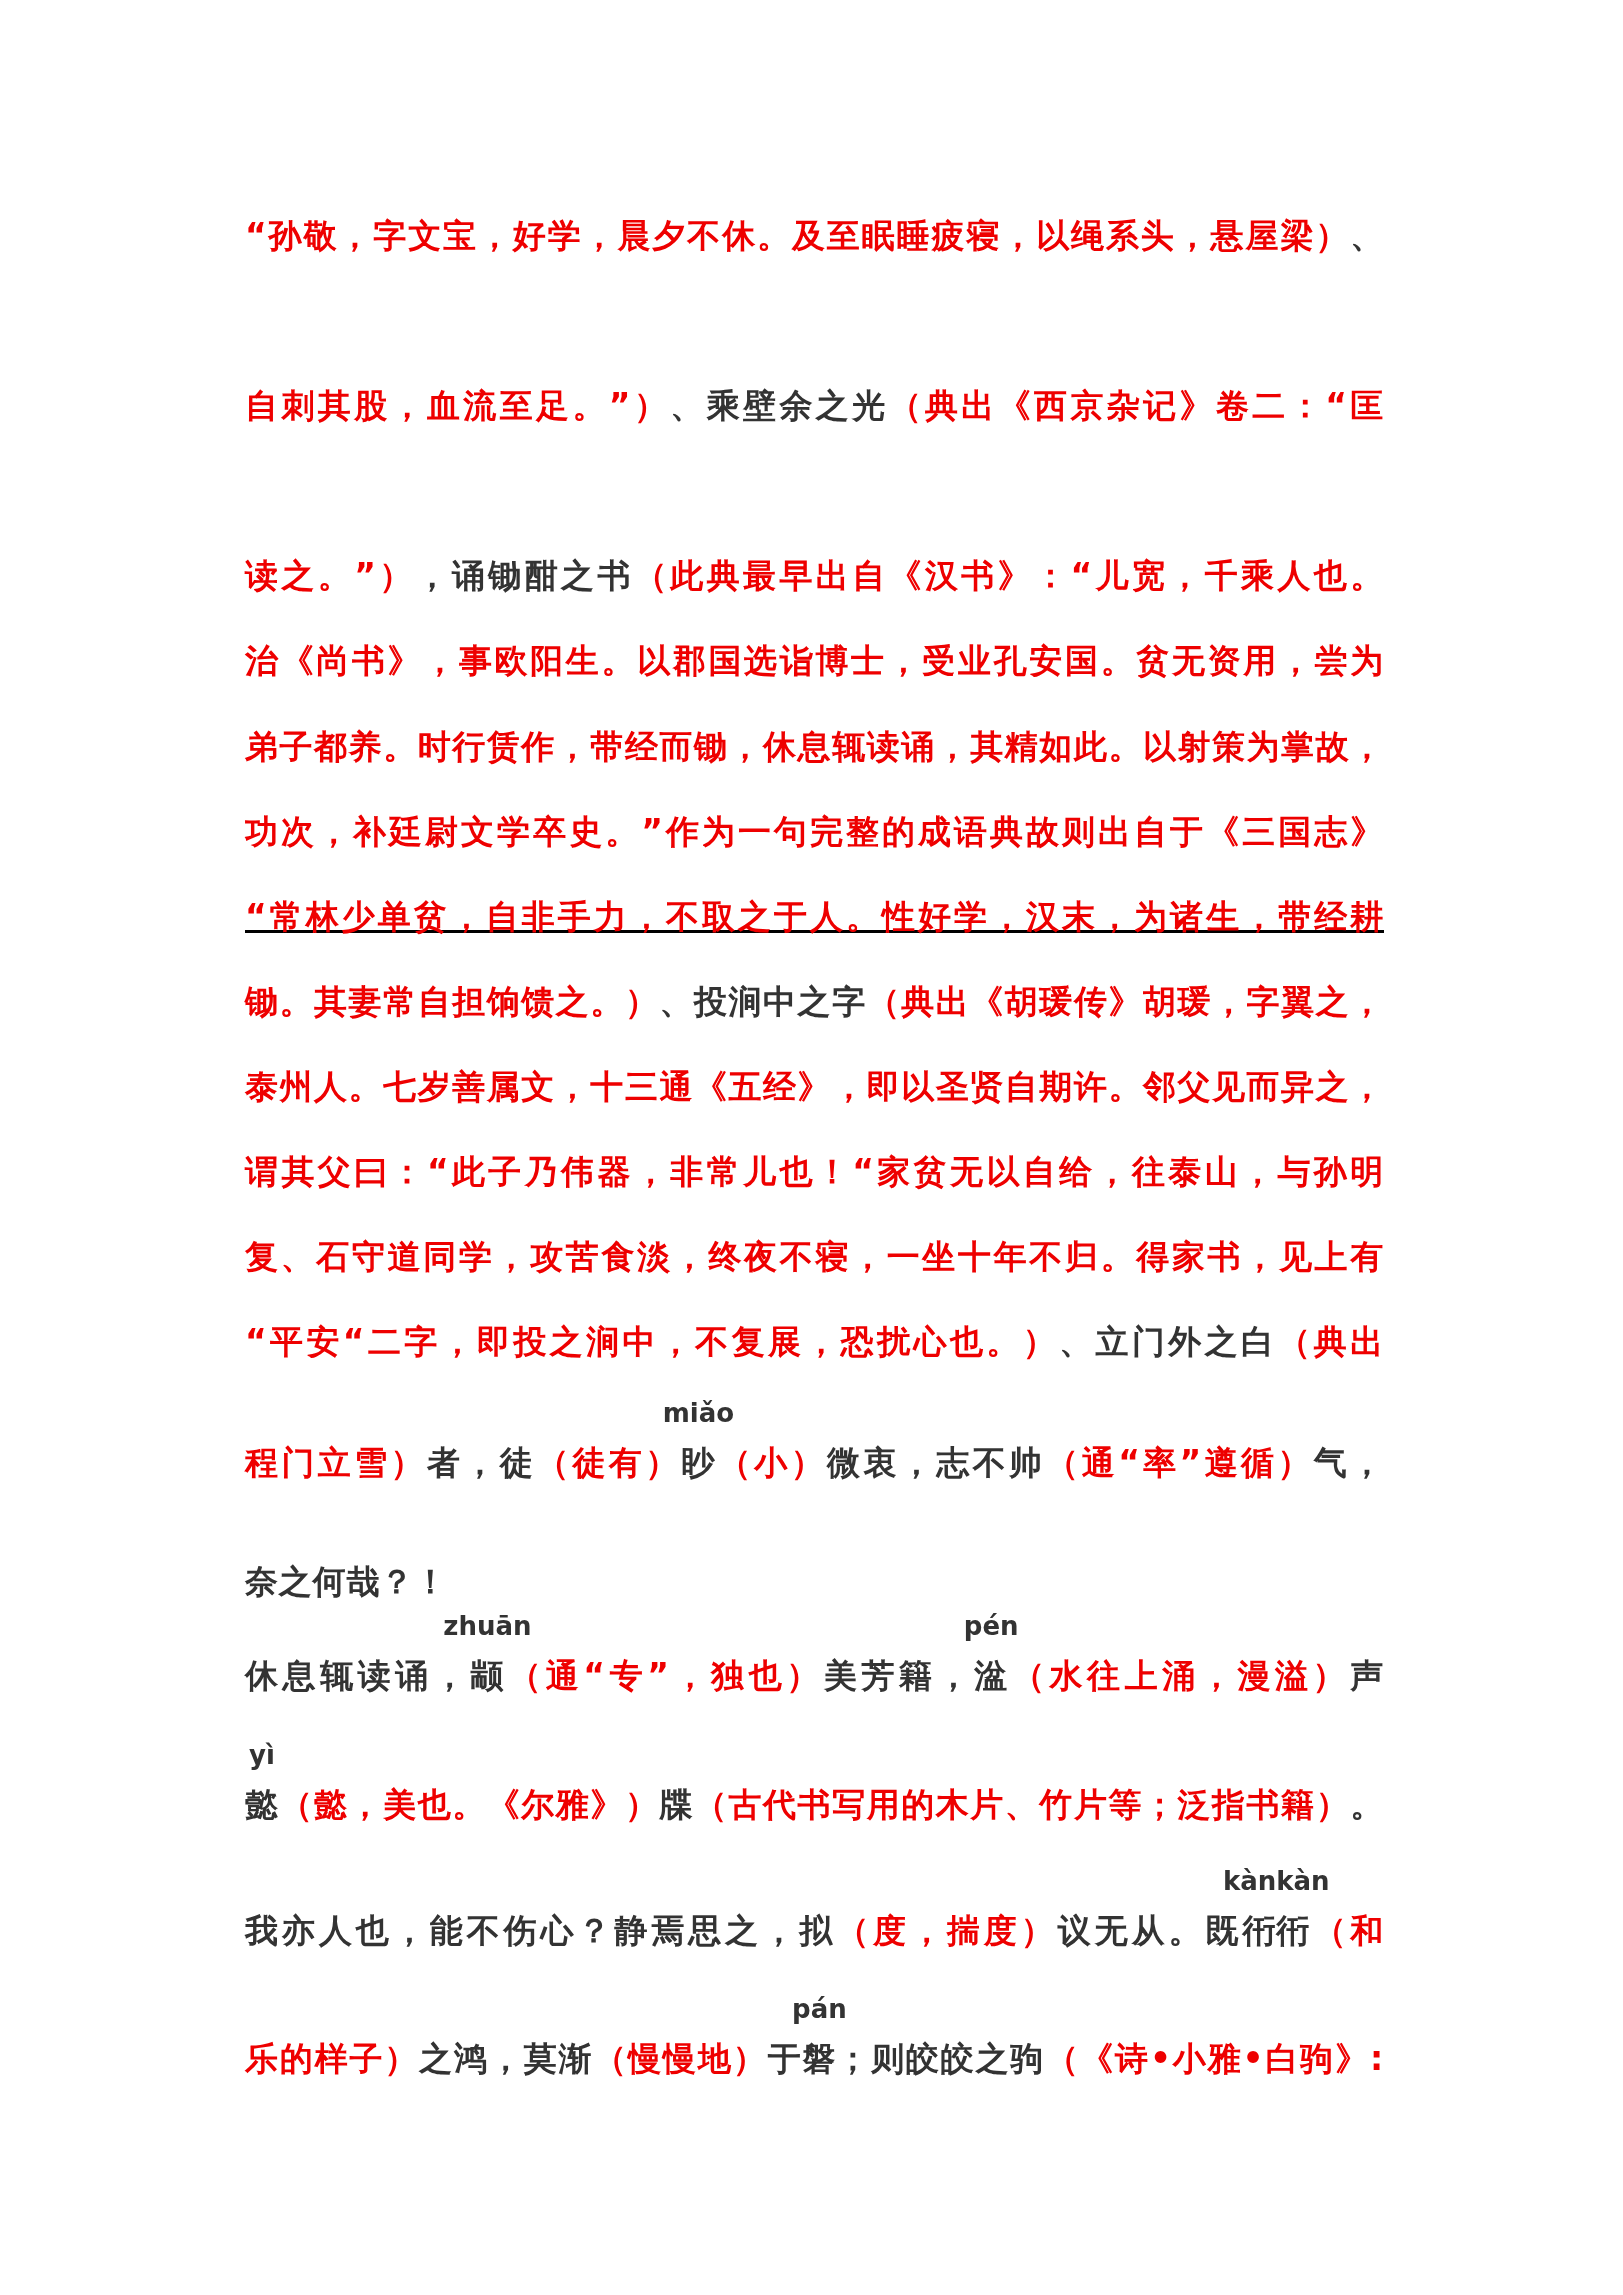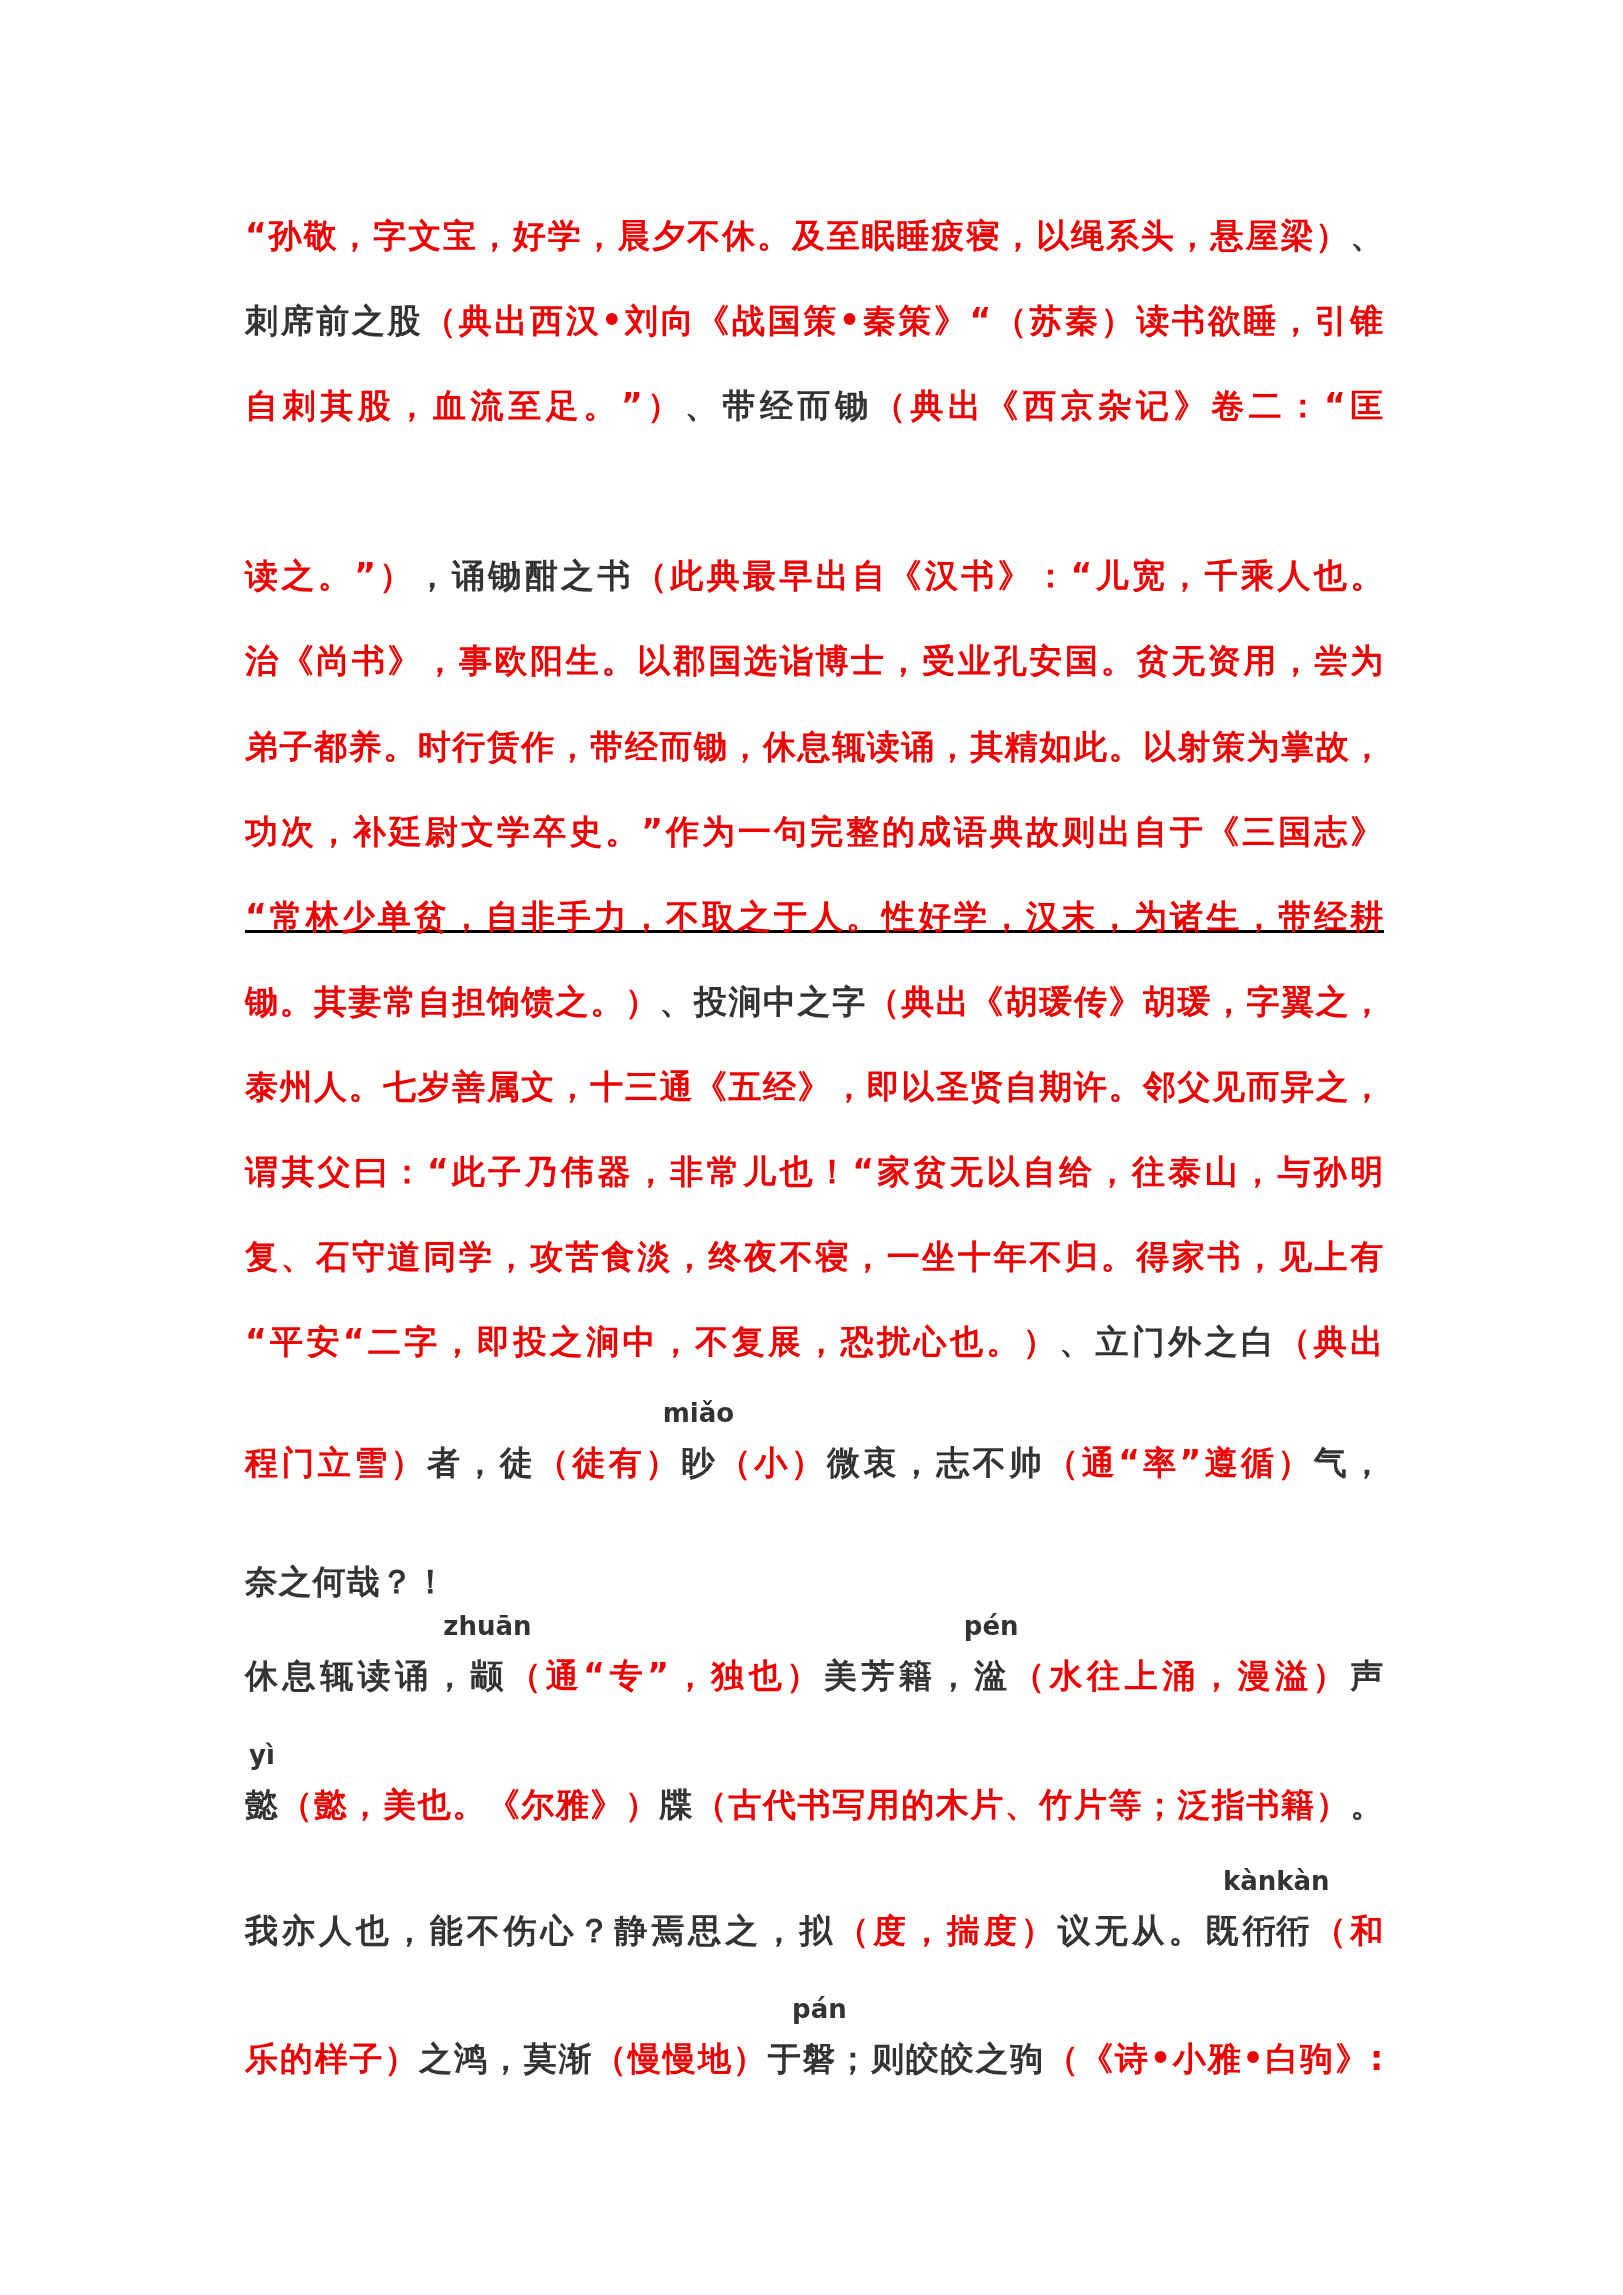--- a/index.html
+++ b/index.html
@@ -14,22 +14,21 @@
   .ruby-wrap { position: relative; display: inline-block; }
   .py { position: absolute; left: 50%; transform: translateX(-50%); top: -43px;
         font-size: 26px; font-weight: bold; color: #333333; line-height: 36px;
         font-family: "DejaVu Sans", "Liberation Sans", sans-serif; letter-spacing: 0; }
 </style>
 </head>
 <body>
 
 <div class="page" id="page">
     <div class="line" style="top: 211px;"><span class="r">“孙敬，字文宝，好学，晨夕不休。及至眠睡疲寝，以绳系头，悬屋梁）</span><span class="d">、</span></div>
-    <div class="line" style="top: 296px;"><span class="d">刺席前之股</span><span class="r">（典出西汉•刘向《战国策•秦策》“（苏秦）读书欲睡，引锥</span></div>
-    <div class="line" style="top: 381px;"><span class="r">自刺其股，血流至足。”）</span><span class="d">、带经而锄</span><span class="r">（典出《西京杂记》卷二：“匡</span></div>
+    <div class="line" style="top: 381px;"><span class="r">自刺其股，血流至足。”）</span><span class="d">、乘壁余之光</span><span class="r">（典出《西京杂记》卷二：“匡</span></div>
     <div class="line" style="top: 551px;"><span class="r">读之。”）</span><span class="d">，诵锄酣之书</span><span class="r">（此典最早出自《汉书》：“儿宽，千乘人也。</span></div>
     <div class="line" style="top: 636px;"><span class="r">治《尚书》，事欧阳生。以郡国选诣博士，受业孔安国。贫无资用，尝为</span></div>
     <div class="line" style="top: 722px;"><span class="r">弟子都养。时行赁作，带经而锄，休息辄读诵，其精如此。以射策为掌故，</span></div>
     <div class="line" style="top: 807px;"><span class="r">功次，补廷尉文学卒史。”作为一句完整的成语典故则出自于《三国志》</span></div>
     <div class="line" style="top: 892px; text-decoration: underline;"><span class="r">“常林少单贫，自非手力，不取之于人。性好学，汉末，为诸生，带经耕</span></div>
     <div class="line" style="top: 977px;"><span class="r">锄。其妻常自担饷馈之。）</span><span class="d">、投涧中之字</span><span class="r">（典出《胡瑗传》胡瑗，字翼之，</span></div>
     <div class="line" style="top: 1062px;"><span class="r">泰州人。七岁善属文，十三通《五经》，即以圣贤自期许。邻父见而异之，</span></div>
     <div class="line" style="top: 1147px;"><span class="r">谓其父曰：“此子乃伟器，非常儿也！“家贫无以自给，往泰山，与孙明</span></div>
     <div class="line" style="top: 1232px;"><span class="r">复、石守道同学，攻苦食淡，终夜不寝，一坐十年不归。得家书，见上有</span></div>
     <div class="line" style="top: 1317px;"><span class="r">“平安“二字，即投之涧中，不复展，恐扰心也。）</span><span class="d">、立门外之白</span><span class="r">（典出</span></div>

